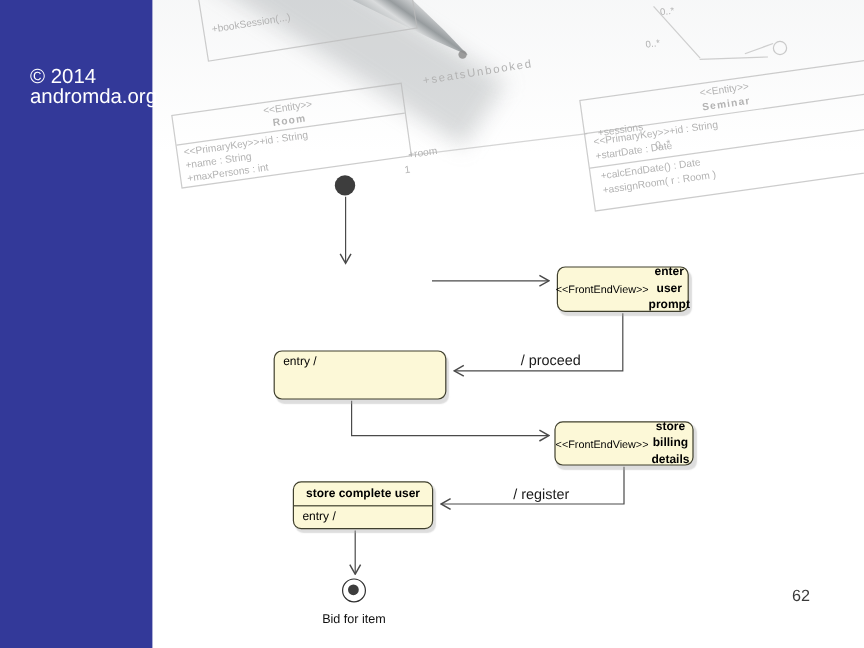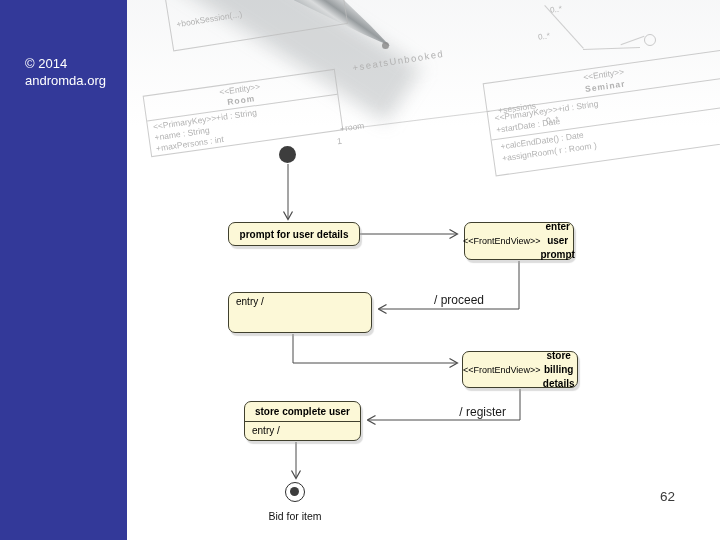--- a/index.html
+++ b/index.html
@@ -2,21 +2,21 @@
 <html><head>
 <meta charset="utf-8">
 <style>
   html,body{margin:0;padding:0;background:#ffffff;}
   .slide{
     position:relative;width:720px;height:540px;background:#ffffff;
     overflow:hidden;font-family:"Liberation Sans",sans-serif;
   }
   
   .sidebar{position:absolute;left:0;top:0;width:127px;height:540px;background:#333999;z-index:4;}
-  .copyright{position:absolute;left:25px;top:55px;color:#ffffff;font-size:13px;line-height:17px;}
+  .copyright{position:absolute;left:25px;top:55px;color:#ffffff;font-size:17px;line-height:17px;}
   
   .wm{position:absolute;inset:0;z-index:1;pointer-events:none;color:#b3b3b3;}
   .wm *{position:absolute;white-space:nowrap;}
   .photo-wash{left:127px;top:0;width:593px;height:150px;
     background:linear-gradient(180deg,rgba(228,230,232,.30),rgba(255,255,255,0) 85%);}
   .pen-shadow{left:128px;top:-18px;width:300px;height:64px;background:rgba(120,125,130,.28);
     filter:blur(9px);transform:rotate(33deg);}
   .pen{left:158px;top:23px;width:232px;height:46px;transform:rotate(35deg);transform-origin:100% 50%;
     background:linear-gradient(180deg,#ececec 0%,#bcbfc1 30%,#81878a 50%,#d8dadb 68%,#9ba1a4 100%);
     clip-path:polygon(0 2%,55% 12%,88% 38%,100% 50%,88% 62%,55% 88%,0 98%);opacity:.8;}
@@ -74,21 +74,21 @@
   .state.compart .titlebar{height:19px;display:flex;align-items:center;justify-content:center;
     border-bottom:1px solid #40402e;}
   .state.compart .entry{font-weight:normal;font-size:10px;text-align:left;padding:3px 0 0 7px;}
   .s1{left:228px;top:222px;width:132px;height:24px;}
   .s2{left:464px;top:222px;width:110px;height:38px;}
   .s3{left:228px;top:292px;width:144px;height:41px;}
   .s4{left:462px;top:351px;width:116px;height:37px;}
   .s5{left:244px;top:401px;width:117px;height:40px;}
   .tlabel{position:absolute;font-size:12px;color:#1a1a1a;text-align:center;}
   .lbl-proceed{left:420px;top:293px;width:78px;}
-  .lbl-register{left:428px;top:405px;width:78px;text-align:right;}
+  .lbl-register{left:412px;top:405px;width:78px;}
   .bid-label{position:absolute;left:245px;top:510px;width:100px;text-align:center;font-size:10.5px;color:#111;}
 </style>
 </head>
 <body>
 
 <div class="slide">
 
   <div class="sidebar">
     <div class="copyright">
       <div>© 2014</div>
@@ -153,23 +153,20 @@
         <polyline points="360,234 457,234" marker-end="url(#arr)"></polyline>
         <polyline points="519,261 519,309 379,309" marker-end="url(#arr)"></polyline>
         <polyline points="293,334 293,363 457,363" marker-end="url(#arr)"></polyline>
         <polyline points="520,389 520,420 368,420" marker-end="url(#arr)"></polyline>
         <polyline points="296,442 296,478" marker-end="url(#arr)"></polyline>
       </g>
     </svg>
 
     <div class="node-initial"></div>
 
-    <div class="state simple s1">
-      <span>prompt for user details</span>
-    </div>
 
     <div class="state view s2">
       <span class="stereo">&lt;&lt;FrontEndView&gt;&gt;</span>
       <span class="name">enter user prompt</span>
     </div>
 
     <div class="tlabel lbl-proceed">/ proceed</div>
 
     <div class="state compart s3">
       <div class="entry">entry /</div>

